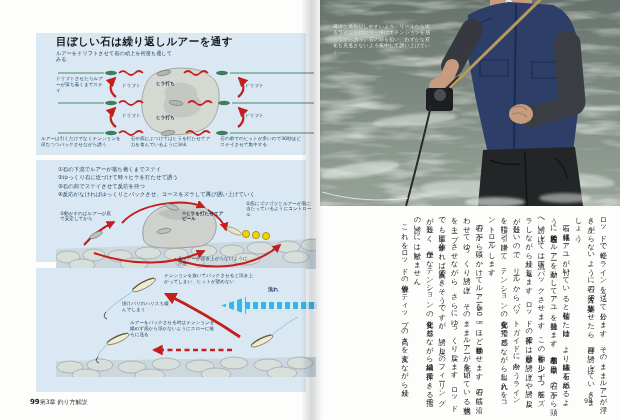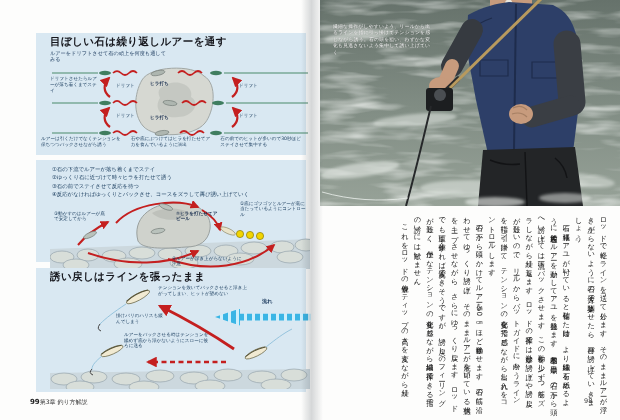--- a/index.html
+++ b/index.html
@@ -2,21 +2,21 @@
 <html><head>
 <meta charset="utf-8">
 <style>
   *{margin:0;padding:0;box-sizing:border-box}
   html,body{width:620px;height:420px;overflow:hidden}
   body{background:#e9e9e9;font-family:"DejaVu Sans",sans-serif}
   .spread{position:relative;width:620px;height:420px;background:#fdfdfc;overflow:hidden}
 
   
   .left-page{position:absolute;left:10px;top:0;width:298px;height:420px;background:#fdfdfc}
-  .panel{position:absolute;left:26px;width:270px;background:#d9e8f2;padding:3px 14px}
+  .panel{position:absolute;left:26px;width:270px;background:#d9e8f2;padding:3px 20px}
   .panel.p1{top:33px;height:122px}
   .panel.p2{top:160px;height:102px;padding-top:5px}
   .panel.p3{top:268px;height:124px}
   .ptitle{font-size:10.5px;font-weight:bold;color:#15161c;letter-spacing:.4px;line-height:1.1}
   .psub{font-size:5.2px;color:#1c3a5e;margin-top:2px;width:120px;line-height:1.3}
   .diag{position:relative;width:260px}
   .d1{height:77px;margin-top:1px}
   .d2{height:68px;margin-top:2px}
   .d3{height:104px;margin-top:2px}
   .lbl{position:absolute;font-size:4.6px;color:#173a5c;line-height:1.3}
@@ -171,21 +171,20 @@
           </g>
         </svg>
         <div class="lbl" style="left:190px;top:0;width:68px">①底にゴツゴツとルアーが底に当たっているようにコントロール</div>
         <div class="lbl onrock" style="left:126px;top:10px;width:44px">②ヒラを打たせてアピール</div>
         <div class="lbl" style="left:4px;top:10px;width:54px">③動かすのはルアーが底で安定してから</div>
         <div class="lbl" style="left:122px;top:55px;width:74px">④ルアーが浮き上がらないように注意</div>
       </div>
     </section>
 
     <section class="panel p3">
-      <h2 class="ptitle">誘い戻しはラインを張ったまま</h2>
       <div class="diag d3">
         <svg width="260" height="104" viewBox="0 0 260 104">
 
           <path d="M0,88 L260,84 L260,104 L0,104 Z" fill="#ccd8de"></path>
           <g stroke="#97a5ad" stroke-width=".7" fill="#d8ded9">
             <ellipse cx="14" cy="94" rx="13" ry="6"></ellipse>
               <ellipse cx="44" cy="92" rx="13" ry="6"></ellipse>
             <ellipse cx="76" cy="94" rx="14" ry="6"></ellipse>
               <ellipse cx="110" cy="91" rx="14" ry="6"></ellipse>
             <ellipse cx="144" cy="93" rx="14" ry="6"></ellipse>

